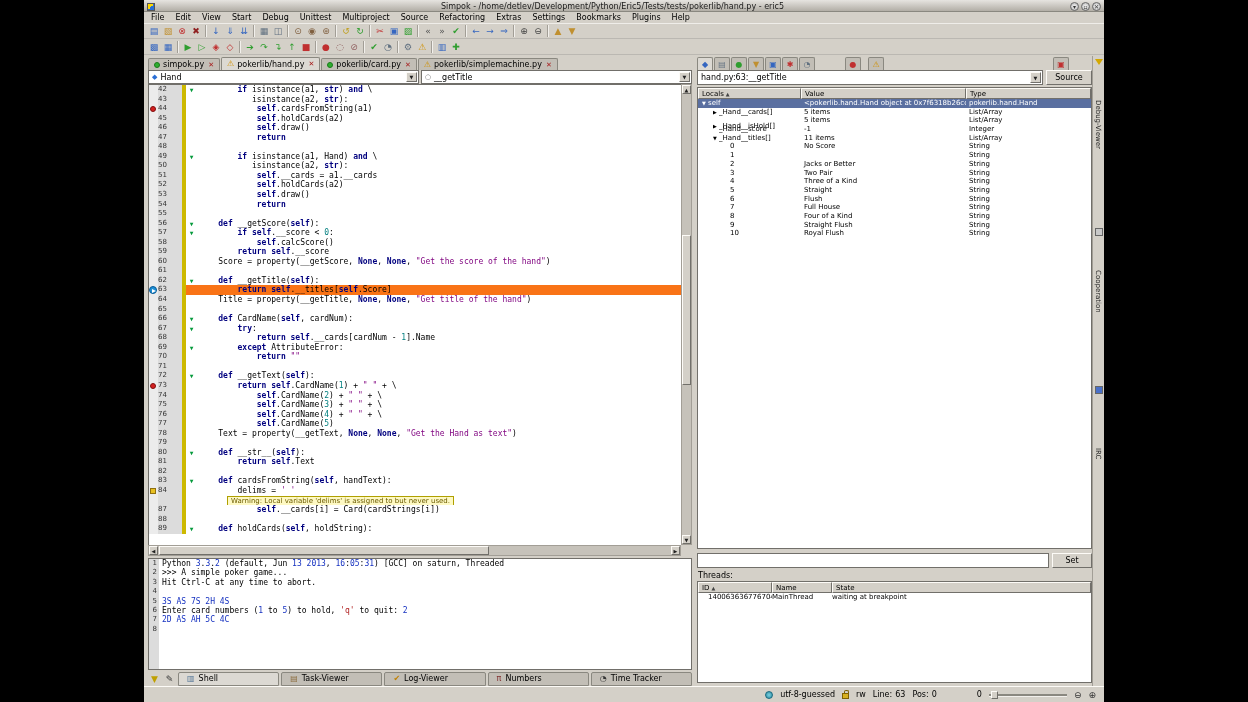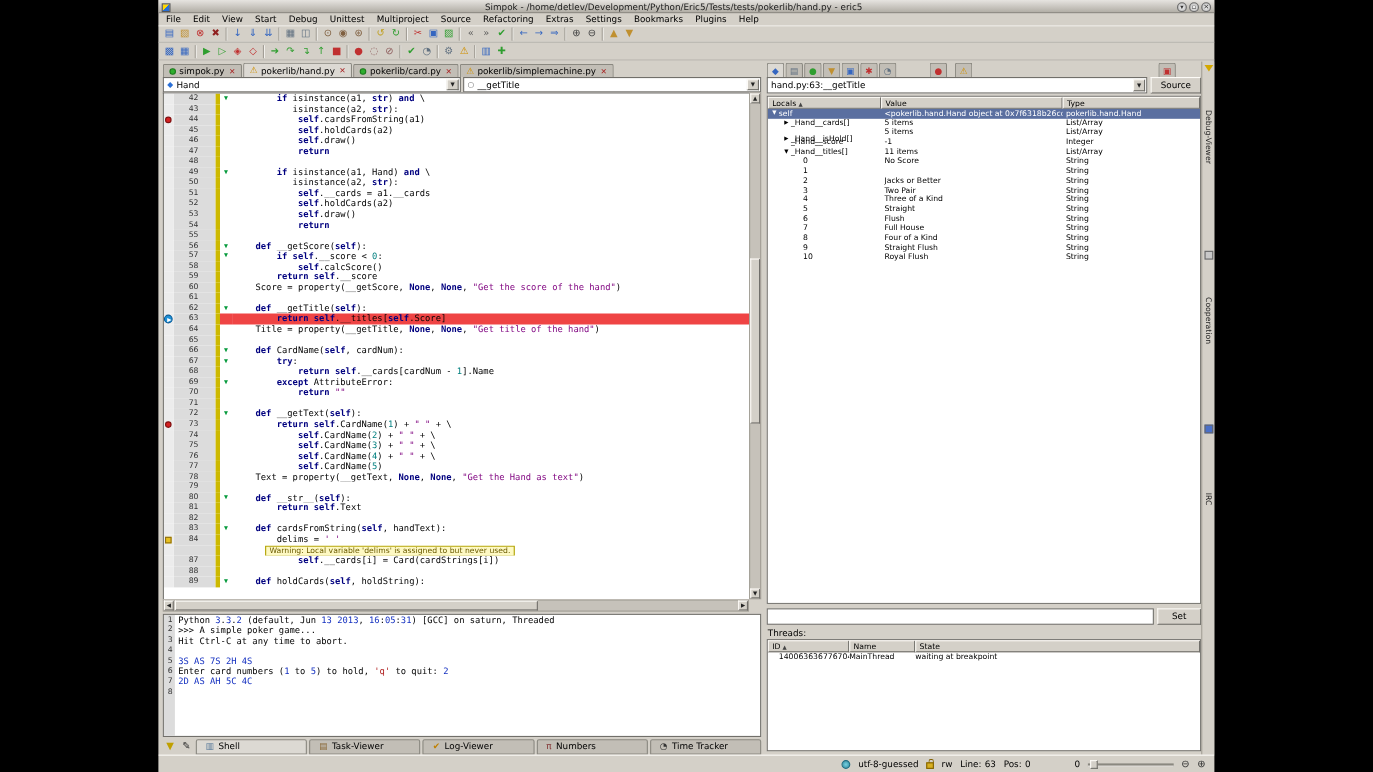--- a/index.html
+++ b/index.html
@@ -36,25 +36,25 @@
 #navrow{left:4px;top:70px;width:544px;height:14px;display:flex;gap:2px}
 .combo{flex:1;background:#fff;border:1px solid #716f6a;display:flex;align-items:center;font-size:8px;padding:0 14px 0 3px;position:relative;gap:3px;white-space:nowrap;overflow:hidden}
 .combo .arrow{position:absolute;right:1px;top:1px;bottom:1px;width:11px;background:#d4d0c8;border:1px solid;border-color:#fdfbf7 #716f6a #716f6a #fdfbf7;display:flex;align-items:center;justify-content:center}
 .combo .arrow:after{content:"▼";font-size:5px;color:#222}
 .cicon{color:#2a6fd6;font-size:7px}
 
 
 #editor{left:4px;top:84px;width:533px;height:461px;background:#fff;border-left:1px solid #716f6a;border-top:1px solid #716f6a;overflow:hidden;font-family:"DejaVu Sans Mono",monospace;font-size:8px}
 .eline{display:flex;height:9.55px;line-height:9.55px}
 .m-marker{width:9px;background:#ececec;position:relative;flex:none}
-.m-num{width:38px;background:#dcdcdc;color:#333;text-align:center;padding-right:2px;font-size:7px;flex:none;font-family:"DejaVu Sans",sans-serif}
+.m-num{width:24px;background:#dcdcdc;color:#333;text-align:left;padding-right:2px;font-size:7px;flex:none;font-family:"DejaVu Sans",sans-serif}
 .m-band{width:4px;background:#cdb900;flex:none}
 .m-fold{width:11px;flex:none;color:#069a3c;font-size:6px;text-align:center}
 .m-code{flex:1;padding-left:2px;white-space:pre;overflow:hidden}
-.eline.cur .m-fold,.eline.cur .m-code{background:#ef4444}
+.eline.cur .m-fold,.eline.cur .m-code{background:#f97316}
 .mk-bp{position:absolute;left:1px;top:2px;width:6px;height:6px;border-radius:4px;background:#d42020;border:1px solid #801010}
 .mk-warn{position:absolute;left:1px;top:2px;width:6px;height:6px;background:#e8c020;border:1px solid #907010}
 .mk-cur{position:absolute;left:0;top:1px;width:8px;height:8px;border-radius:4px;background:#1e90d6;border:1px solid #0a5a96}
 .mk-cur:after{content:"";position:absolute;left:2px;top:2px;border-left:4px solid #fff;border-top:2px solid transparent;border-bottom:2px solid transparent}
 .kw{color:#00007f;font-weight:bold}
 .str{color:#7f007f}
 .num{color:#007f7f}
 .ann{display:inline-block;background:#fef9c3;border:1px solid #b0a000;color:#6a5a00;font-family:"DejaVu Sans",sans-serif;font-size:7px;line-height:8px;padding:0 3px;margin-left:28px;white-space:nowrap}
 
 

